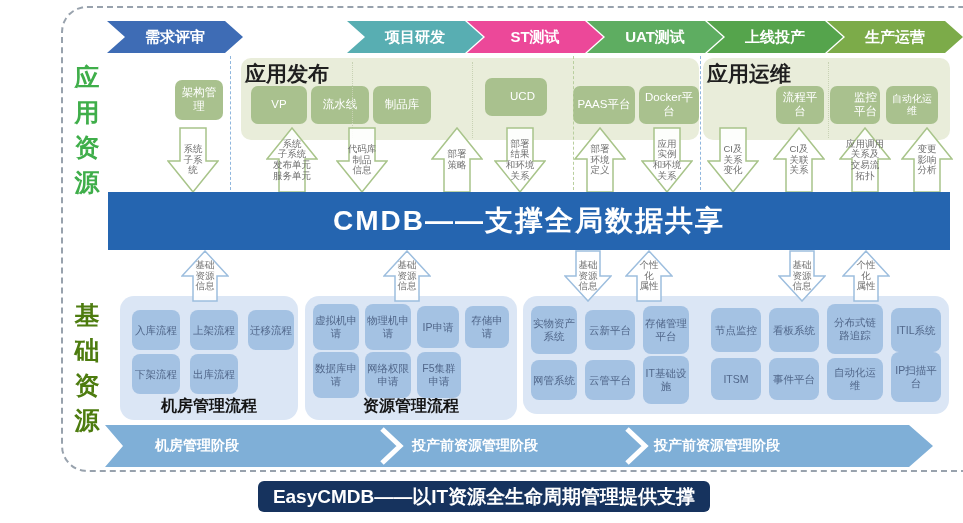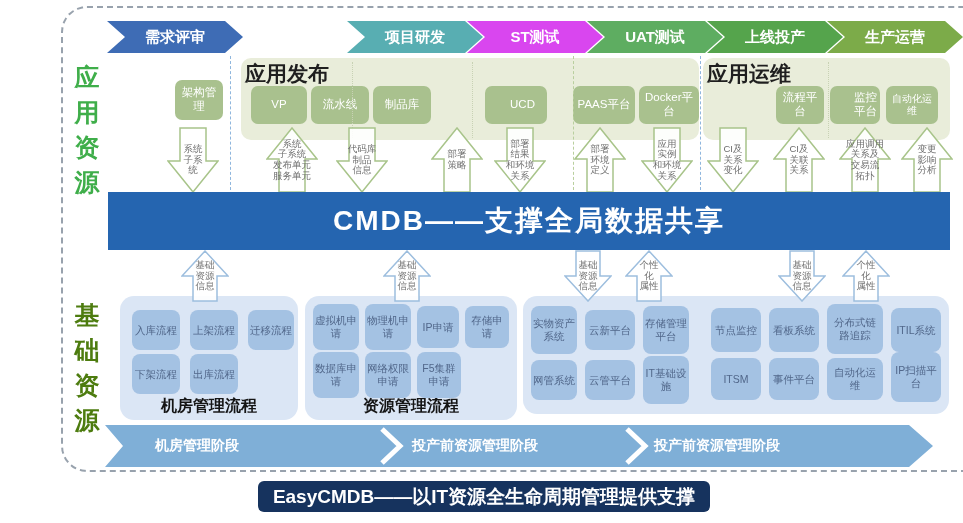--- a/index.html
+++ b/index.html
@@ -55,37 +55,37 @@
 </style>
 </head>
 <body>
 
 <div class="canvas">
 
   <div class="dashed-frame"></div>
 
   <div class="stage" style="left: 62px; width: 136px; background-color: rgb(62, 108, 181);">需求评审</div>
   <div class="stage" style="left: 302px; width: 136px; background-color: rgb(88, 174, 178);">项目研发</div>
-  <div class="stage" style="left: 422px; width: 136px; background-color: #d946ef;">ST测试</div>
+  <div class="stage" style="left: 422px; width: 136px; background-color: #ec4899;">ST测试</div>
   <div class="stage" style="left: 542px; width: 136px; background-color: rgb(94, 173, 97);">UAT测试</div>
   <div class="stage" style="left: 662px; width: 136px; background-color: rgb(85, 164, 76);">上线投产</div>
   <div class="stage" style="left: 782px; width: 136px; background-color: rgb(124, 171, 73);">生产运营</div>
 
   <div class="vlabel" style="left:28px;top:60px;color:#3fae4a;">应用资源</div>
   <div class="vlabel" style="left:28px;top:298px;color:#4d7c0f;">基础资源</div>
 
   <div class="gbox" style="left:130px;top:80px;width:48px;height:40px;">架构管理</div>
 
   <div class="panel-green" style="left:196px;top:58px;width:458px;height:82px;">
     <div class="panel-title">应用发布</div>
   </div>
   <div class="gbox" style="left:206px;top:86px;width:56px;height:38px;">VP</div>
   <div class="gbox" style="left:266px;top:86px;width:58px;height:38px;">流水线</div>
   <div class="gbox" style="left:328px;top:86px;width:58px;height:38px;">制品库</div>
-  <div class="gbox" style="left:440px;top:86px;width:62px;height:38px;padding-left:15px;">UCD</div>
+  <div class="gbox" style="left:440px;top:78px;width:62px;height:38px;padding-left:15px;">UCD</div>
   <div class="gbox" style="left:528px;top:86px;width:62px;height:38px;">PAAS平台</div>
   <div class="gbox" style="left:594px;top:86px;width:60px;height:38px;">Docker平台</div>
 
   <div class="panel-green" style="left:658px;top:58px;width:247px;height:82px;">
     <div class="panel-title">应用运维</div>
   </div>
   <div class="gbox" style="left:731px;top:86px;width:48px;height:38px;">流程平台</div>
   <div class="gbox" style="left:785px;top:86px;width:50px;height:38px;padding-left:23px;">监控平台</div>
   <div class="gbox small" style="left:841px;top:86px;width:52px;height:38px;">自动化运维</div>
 

